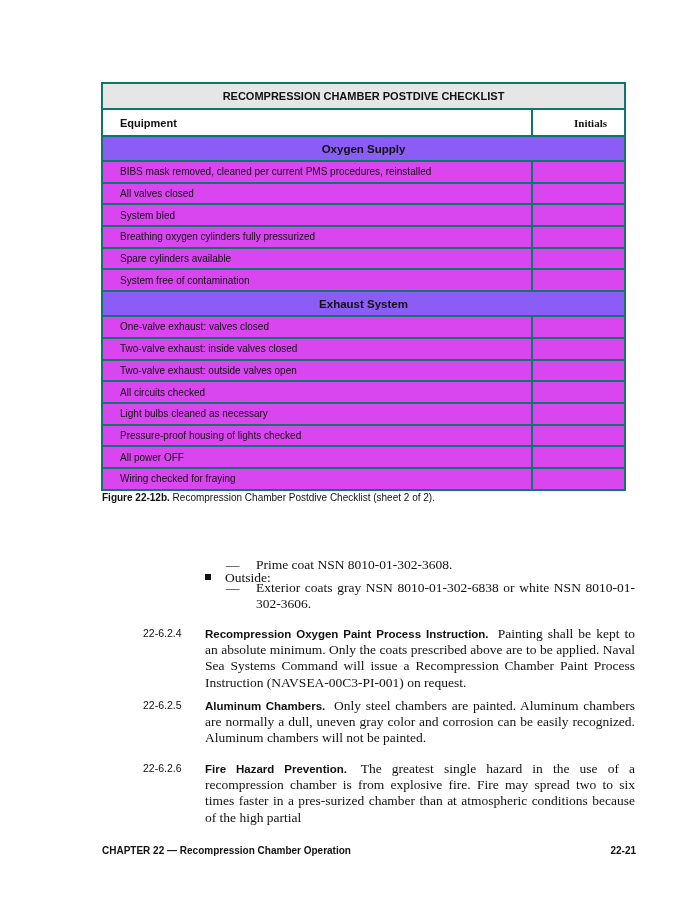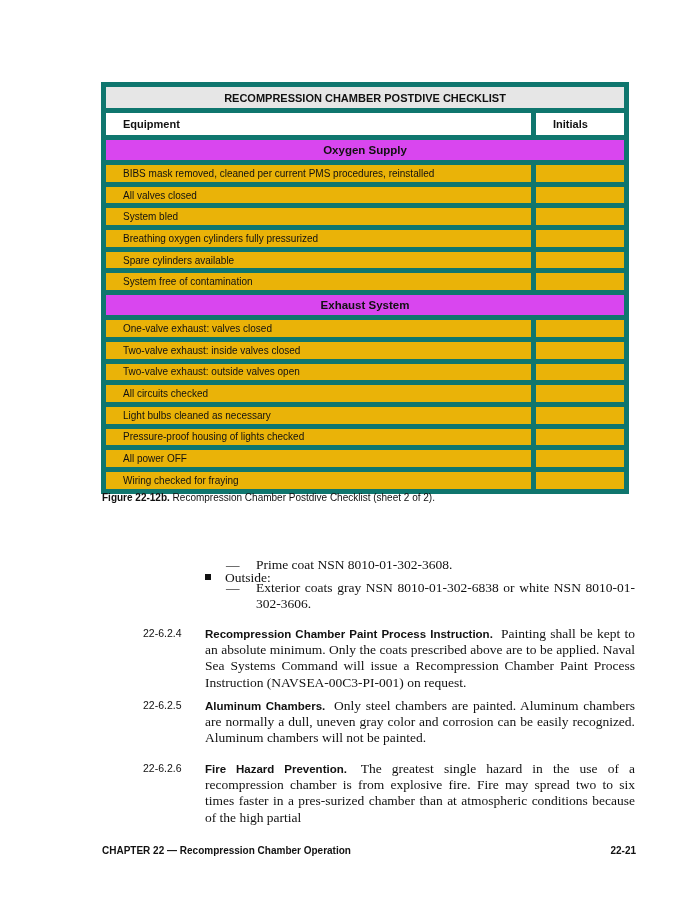--- a/index.html
+++ b/index.html
@@ -4,29 +4,29 @@
 <style>
   html, body { margin: 0; padding: 0; background: #ffffff; }
   body { width: 695px; height: 899px; position: relative; overflow: hidden; color: #111; }
 
   table.checklist {
     position: absolute; left: 101px; top: 82px; width: 523px;
     border-collapse: collapse; font-family: "Liberation Sans", sans-serif;
     table-layout: fixed;
   }
   table.checklist td, table.checklist th {
-    border: 5px solid #0f766e; padding: 0 17px; box-sizing: border-box;
+    border: 2px solid #0f766e; padding: 0 17px; box-sizing: border-box;
   }
   .col-equip { width: 430px; }
   .col-init { width: 93px; }
   .title-row td { height: 26px; background: #e6e6e6; text-align: center; font-weight: bold; font-size: 11px; }
   .head-row td { height: 27px; font-weight: bold; font-size: 11px; background: #fff; }
-  .head-row td.init { text-align: left; }
-  .section-row td { height: 25px; background: #d946ef; text-align: center; font-weight: bold; font-size: 11.5px; }
-  .item-row td { height: 21.7px; font-size: 10px; background: #eab308; margin-left: 48px; }
+  .head-row td.init { text-align: right; font-family: Liberation Serif, serif; }
+  .section-row td { height: 25px; background: #8b5cf6; text-align: center; font-weight: bold; font-size: 11.5px; }
+  .item-row td { height: 21.7px; font-size: 10px; background: #d946ef; margin-left: 48px; }
 
   .caption {
     position: absolute; left: 102px; top: 492px; font-family: "Liberation Sans", sans-serif; font-size: 10px;
   }
   .caption b { font-weight: bold; }
 
   .bullet-block { position: absolute; left: 205px; top: 531px; width: 430px; font-family: "Liberation Serif", serif; font-size: 13.5px; margin-top: 39px; }
   .bullet-line { display: flex; align-items: baseline; }
   .bullet-sq { display: inline-block; width: 6px; height: 6px; background: #111; margin-right: 14px; position: relative; top: -2px; }
   .dash-item { position: absolute; left: 226px; width: 410px; font-family: "Liberation Serif", serif; font-size: 13.5px; line-height: 16px; }
@@ -138,21 +138,21 @@
   <span class="dtext">Prime coat NSN 8010-01-302-3608.</span>
 </div>
 <div class="dash-item" style="top:580px;">
   <span class="dash">—</span>
   <span class="dtext">Exterior coats gray NSN 8010-01-302-6838 or white NSN 8010-01-302-3606.</span>
 </div>
 
 <div class="para" style="top:626px;">
   <span class="num">22-6.2.4</span>
   <div class="body">
-    <span class="lead">Recompression Chamber Paint Process Instruction.</span>
+    <span class="lead">Recompression Oxygen Paint Process Instruction.</span>
     <span>Painting shall be kept to an absolute minimum. Only the coats prescribed above are to be applied. Naval Sea Systems Command will issue a Recompression Chamber Paint Process Instruction (NAVSEA-00C3-PI-001) on request.</span>
   </div>
 </div>
 
 <div class="para" style="top:698px;">
   <span class="num">22-6.2.5</span>
   <div class="body">
     <span class="lead">Aluminum Chambers.</span>
     <span>Only steel chambers are painted. Aluminum chambers are normally a dull, uneven gray color and corrosion can be easily recognized. Aluminum chambers will not be painted.</span>
   </div>

